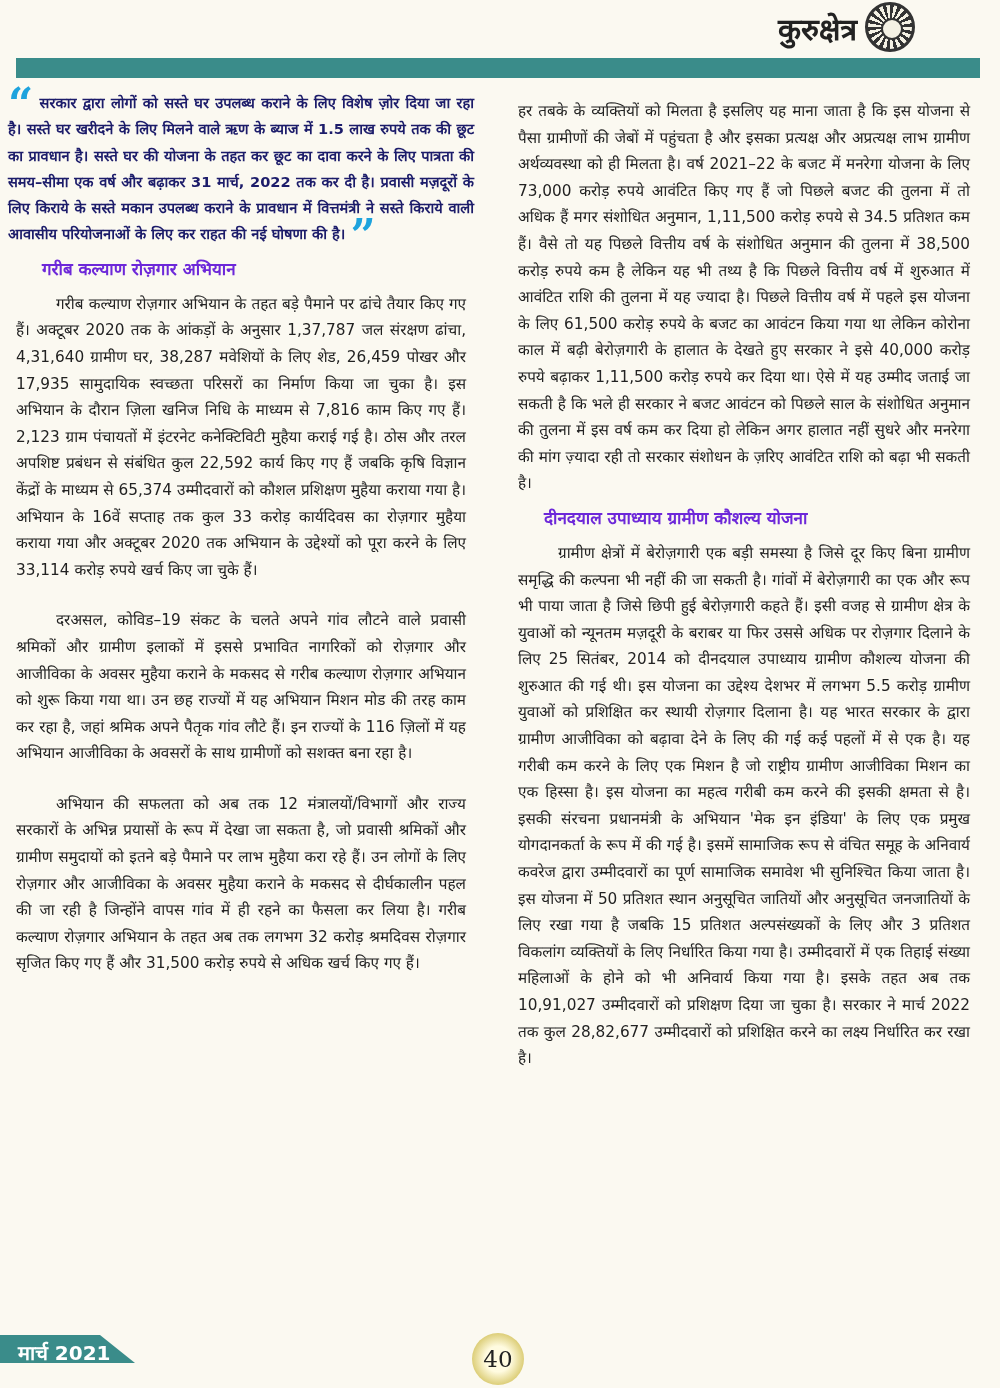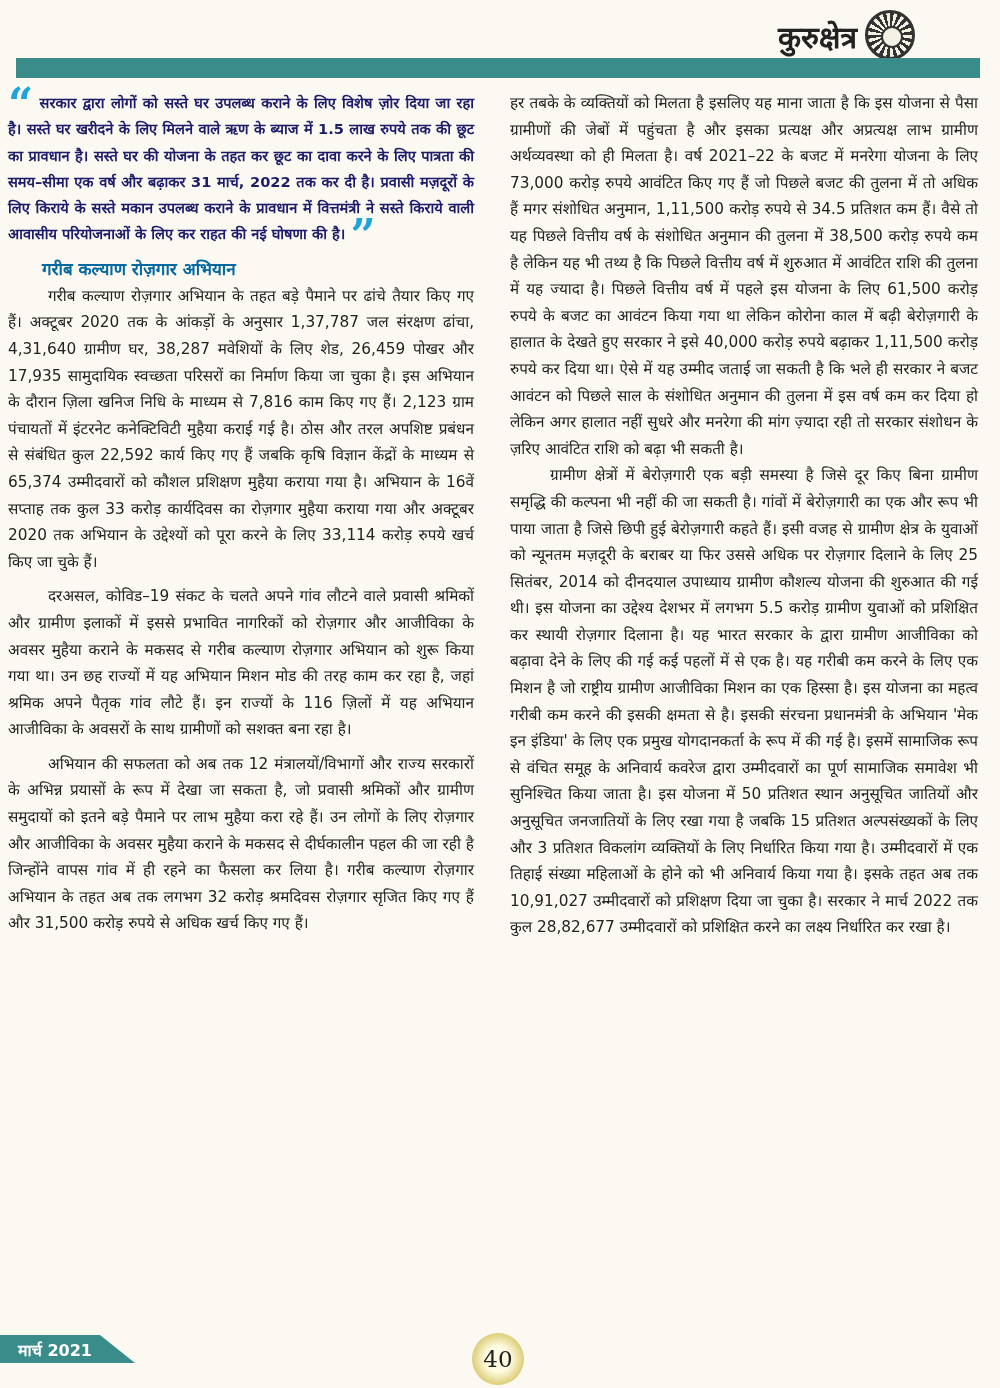--- a/index.html
+++ b/index.html
@@ -2,56 +2,56 @@
 <html><head>
 <meta charset="utf-8">
 <style>
   html, body { margin: 0; padding: 0; }
   body {
     width: 1000px; height: 1388px; position: relative; overflow: hidden;
     background: #fbf9f1;
     font-family: "DejaVu Sans", sans-serif;
     color: #222;
   }
-  .masthead { position: absolute; top: 8px; left: 0; width: 929px; height: 58px; }
+  .masthead { position: absolute; top: 0; left: 0; width: 929px; height: 58px; }
   .brand {
     position: absolute; right: 72px; top: 8px;
     font-family: "DejaVu Serif", serif; font-size: 30px; font-weight: bold; color: #222;
   }
   .emblem {
     position: absolute; right: 14px; top: 2px; width: 50px; height: 50px;
     border-radius: 50%; border: 3px solid #333; box-sizing: border-box;
     background: repeating-conic-gradient(#333 0 10deg, #f4f1e4 10deg 20deg);
   }
   .emblem::after {
     content: ""; position: absolute; left: 13px; top: 13px; width: 18px; height: 18px;
     border-radius: 50%; background: #f4f1e4; border: 2px solid #333;
   }
   .teal-band {
     position: absolute; left: 16px; right: 20px; top: 58px; height: 20px;
     background: #3a8c8a;
   }
   .col { position: absolute; top: 90px; font-size: 15.3px; line-height: 26.6px; text-align: justify; }
   .col-left { left: 8px; width: 466px; }
   .col-right { left: 510px; width: 468px; }
-  .col p { margin: 0; text-indent: 40px; }
+  .col p { margin: 8px; text-indent: 40px; }
   .pullquote {
     color: #1c1c6a; font-weight: bold; font-size: 14.6px; line-height: 26.3px;
     text-align: justify; margin-bottom: 8px;
   }
   .q-mark { color: #1ea3dd; font-family: "DejaVu Serif", serif; font-size: 44px; font-weight: bold; line-height: 10px; vertical-align: -12px; }
-  .heading { color: #0369a1; font-weight: bold; font-size: 17px; margin: 2px 0 0 34px; line-height: 27px; }
+  .heading { color: #6d28d9; font-weight: bold; font-size: 17px; margin: 2px 0 0 34px; line-height: 27px; }
   .gap { height: 8px; }
   .footer-tab {
     position: absolute; left: 0; top: 1335px; width: 135px; height: 28px;
     background: #3a8c8a;
     clip-path: polygon(0 0, 100px 0, 135px 28px, 0 28px);
   }
   .footer-date {
-    position: absolute; left: 18px; top: 1339px; color: #fff; font-size: 16px; font-weight: bold;
+    position: absolute; left: 18px; top: 1339px; color: #fff; font-size: 20px; font-weight: bold;
   }
   .page-num {
     position: absolute; left: 472px; top: 1333px; width: 52px; height: 52px; border-radius: 50%;
     background: radial-gradient(circle, #fffbe0 35%, #d8c86b 75%, #a58e2d 100%);
     display: flex; align-items: center; justify-content: center;
     font-family: "DejaVu Serif", serif; font-size: 23px; color: #222;
   }
 </style>
 </head>
 <body>
@@ -73,18 +73,19 @@
   <p>गरीब कल्याण रोज़गार अभियान के तहत बड़े पैमाने पर ढांचे तैयार किए गए हैं। अक्टूबर 2020 तक के आंकड़ों के अनुसार 1,37,787 जल संरक्षण ढांचा, 4,31,640 ग्रामीण घर, 38,287 मवेशियों के लिए शेड, 26,459 पोखर और 17,935 सामुदायिक स्वच्छता परिसरों का निर्माण किया जा चुका है। इस अभियान के दौरान ज़िला खनिज निधि के माध्यम से 7,816 काम किए गए हैं। 2,123 ग्राम पंचायतों में इंटरनेट कनेक्टिविटी मुहैया कराई गई है। ठोस और तरल अपशिष्ट प्रबंधन से संबंधित कुल 22,592 कार्य किए गए हैं जबकि कृषि विज्ञान केंद्रों के माध्यम से 65,374 उम्मीदवारों को कौशल प्रशिक्षण मुहैया कराया गया है। अभियान के 16वें सप्ताह तक कुल 33 करोड़ कार्यदिवस का रोज़गार मुहैया कराया गया और अक्टूबर 2020 तक अभियान के उद्देश्यों को पूरा करने के लिए 33,114 करोड़ रुपये खर्च किए जा चुके हैं।</p>
   <div class="gap"></div>
   <p>दरअसल, कोविड–19 संकट के चलते अपने गांव लौटने वाले प्रवासी श्रमिकों और ग्रामीण इलाकों में इससे प्रभावित नागरिकों को रोज़गार और आजीविका के अवसर मुहैया कराने के मकसद से गरीब कल्याण रोज़गार अभियान को शुरू किया गया था। उन छह राज्यों में यह अभियान मिशन मोड की तरह काम कर रहा है, जहां श्रमिक अपने पैतृक गांव लौटे हैं। इन राज्यों के 116 ज़िलों में यह अभियान आजीविका के अवसरों के साथ ग्रामीणों को सशक्त बना रहा है।</p>
   <div class="gap"></div>
   <p>अभियान की सफलता को अब तक 12 मंत्रालयों/विभागों और राज्य सरकारों के अभिन्न प्रयासों के रूप में देखा जा सकता है, जो प्रवासी श्रमिकों और ग्रामीण समुदायों को इतने बड़े पैमाने पर लाभ मुहैया करा रहे हैं। उन लोगों के लिए रोज़गार और आजीविका के अवसर मुहैया कराने के मकसद से दीर्घकालीन पहल की जा रही है जिन्होंने वापस गांव में ही रहने का फैसला कर लिया है। गरीब कल्याण रोज़गार अभियान के तहत अब तक लगभग 32 करोड़ श्रमदिवस रोज़गार सृजित किए गए हैं और 31,500 करोड़ रुपये से अधिक खर्च किए गए हैं।</p>
 
 </div>
 
 <div class="col col-right">
   <p style="text-indent:0">हर तबके के व्यक्तियों को मिलता है इसलिए यह माना जाता है कि इस योजना से पैसा ग्रामीणों की जेबों में पहुंचता है और इसका प्रत्यक्ष और अप्रत्यक्ष लाभ ग्रामीण अर्थव्यवस्था को ही मिलता है। वर्ष 2021–22 के बजट में मनरेगा योजना के लिए 73,000 करोड़ रुपये आवंटित किए गए हैं जो पिछले बजट की तुलना में तो अधिक हैं मगर संशोधित अनुमान, 1,11,500 करोड़ रुपये से 34.5 प्रतिशत कम हैं। वैसे तो यह पिछले वित्तीय वर्ष के संशोधित अनुमान की तुलना में 38,500 करोड़ रुपये कम है लेकिन यह भी तथ्य है कि पिछले वित्तीय वर्ष में शुरुआत में आवंटित राशि की तुलना में यह ज्यादा है। पिछले वित्तीय वर्ष में पहले इस योजना के लिए 61,500 करोड़ रुपये के बजट का आवंटन किया गया था लेकिन कोरोना काल में बढ़ी बेरोज़गारी के हालात के देखते हुए सरकार ने इसे 40,000 करोड़ रुपये बढ़ाकर 1,11,500 करोड़ रुपये कर दिया था। ऐसे में यह उम्मीद जताई जा सकती है कि भले ही सरकार ने बजट आवंटन को पिछले साल के संशोधित अनुमान की तुलना में इस वर्ष कम कर दिया हो लेकिन अगर हालात नहीं सुधरे और मनरेगा की मांग ज़्यादा रही तो सरकार संशोधन के ज़रिए आवंटित राशि को बढ़ा भी सकती है।</p>
+  <div class="heading">दीनदयाल उपाध्याय ग्रामीण कौशल्य योजना</div>
   <p>ग्रामीण क्षेत्रों में बेरोज़गारी एक बड़ी समस्या है जिसे दूर किए बिना ग्रामीण समृद्धि की कल्पना भी नहीं की जा सकती है। गांवों में बेरोज़गारी का एक और रूप भी पाया जाता है जिसे छिपी हुई बेरोज़गारी कहते हैं। इसी वजह से ग्रामीण क्षेत्र के युवाओं को न्यूनतम मज़दूरी के बराबर या फिर उससे अधिक पर रोज़गार दिलाने के लिए 25 सितंबर, 2014 को दीनदयाल उपाध्याय ग्रामीण कौशल्य योजना की शुरुआत की गई थी। इस योजना का उद्देश्य देशभर में लगभग 5.5 करोड़ ग्रामीण युवाओं को प्रशिक्षित कर स्थायी रोज़गार दिलाना है। यह भारत सरकार के द्वारा ग्रामीण आजीविका को बढ़ावा देने के लिए की गई कई पहलों में से एक है। यह गरीबी कम करने के लिए एक मिशन है जो राष्ट्रीय ग्रामीण आजीविका मिशन का एक हिस्सा है। इस योजना का महत्व गरीबी कम करने की इसकी क्षमता से है। इसकी संरचना प्रधानमंत्री के अभियान 'मेक इन इंडिया' के लिए एक प्रमुख योगदानकर्ता के रूप में की गई है। इसमें सामाजिक रूप से वंचित समूह के अनिवार्य कवरेज द्वारा उम्मीदवारों का पूर्ण सामाजिक समावेश भी सुनिश्चित किया जाता है। इस योजना में 50 प्रतिशत स्थान अनुसूचित जातियों और अनुसूचित जनजातियों के लिए रखा गया है जबकि 15 प्रतिशत अल्पसंख्यकों के लिए और 3 प्रतिशत विकलांग व्यक्तियों के लिए निर्धारित किया गया है। उम्मीदवारों में एक तिहाई संख्या महिलाओं के होने को भी अनिवार्य किया गया है। इसके तहत अब तक 10,91,027 उम्मीदवारों को प्रशिक्षण दिया जा चुका है। सरकार ने मार्च 2022 तक कुल 28,82,677 उम्मीदवारों को प्रशिक्षित करने का लक्ष्य निर्धारित कर रखा है।</p>
 </div>
 
 <div class="footer-tab"></div>
 <div class="footer-date">मार्च 2021</div>
 <div class="page-num">40</div>
 
 </body></html>

